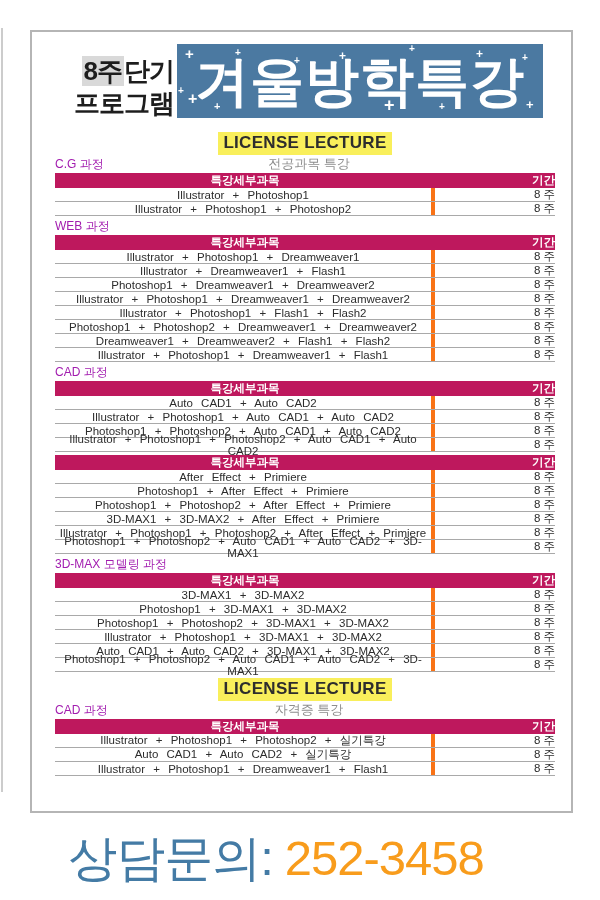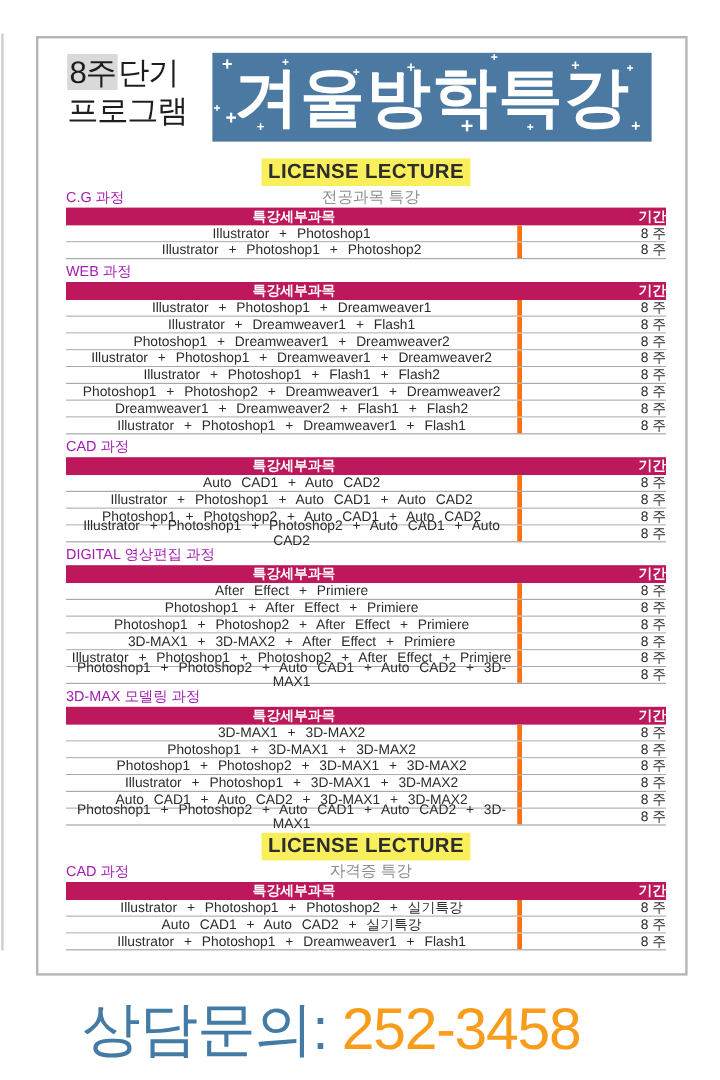--- a/index.html
+++ b/index.html
@@ -3,22 +3,22 @@
 <meta charset="utf-8">
 <style>
   html,body{margin:0;padding:0;}
   body{width:600px;height:900px;background:#ffffff;font-family:"Liberation Sans",sans-serif;}
   .page{position:relative;width:600px;height:900px;background:#ffffff;overflow:hidden;}
 
   .edge-line{position:absolute;left:1px;top:28px;width:2px;height:764px;background:#cccccc;}
 
   .frame{position:absolute;left:30px;top:30px;width:539px;height:779px;border:2px solid #b5b5b5;background:#ffffff;}
 
-  .program-badge{position:absolute;left:56px;top:44px;width:118px;text-align:left;
-    font-weight:400;font-size:26px;line-height:32px;color:#1d1d1d;letter-spacing:-1px;}
+  .program-badge{position:absolute;left:56px;top:55px;width:118px;text-align:right;
+    font-weight:700;font-size:26px;line-height:32px;color:#1d1d1d;letter-spacing:-1px;}
   .program-badge .hl-gray{background:#d9d9d9;padding:0 2px;}
 
   .banner{position:absolute;left:177px;top:44px;width:366px;height:74px;background:#4b79a1;
     display:flex;align-items:center;justify-content:center;}
   .banner-text{color:#ffffff;font-weight:900;font-size:54px;letter-spacing:1px;line-height:1;}
   .sparkle{position:absolute;color:#ffffff;font-weight:700;line-height:1;}
 
   .content{position:absolute;left:55px;top:132px;width:500px;}
   .section{width:500px;}
   .section + .section{margin-top:6px;}
@@ -148,21 +148,20 @@
           </div>
           <div class="trow">
             <div class="c1">Photoshop1 + Photoshop2 + Auto CAD1 + Auto CAD2</div>
             <div class="c2">8 주</div>
           </div>
           <div class="trow">
             <div class="c1">Illustrator + Photoshop1 + Photoshop2 + Auto CAD1 + Auto CAD2</div>
             <div class="c2">8 주</div>
           </div>
         </div>
-        <div class="course-label">DIGITAL 영상편집 과정</div>
         <div class="ctable">
           <div class="thead">
             <div class="c1">특강세부과목</div>
             <div class="c2">기간</div>
           </div>
           <div class="trow">
             <div class="c1">After Effect + Primiere</div>
             <div class="c2">8 주</div>
           </div>
           <div class="trow">

